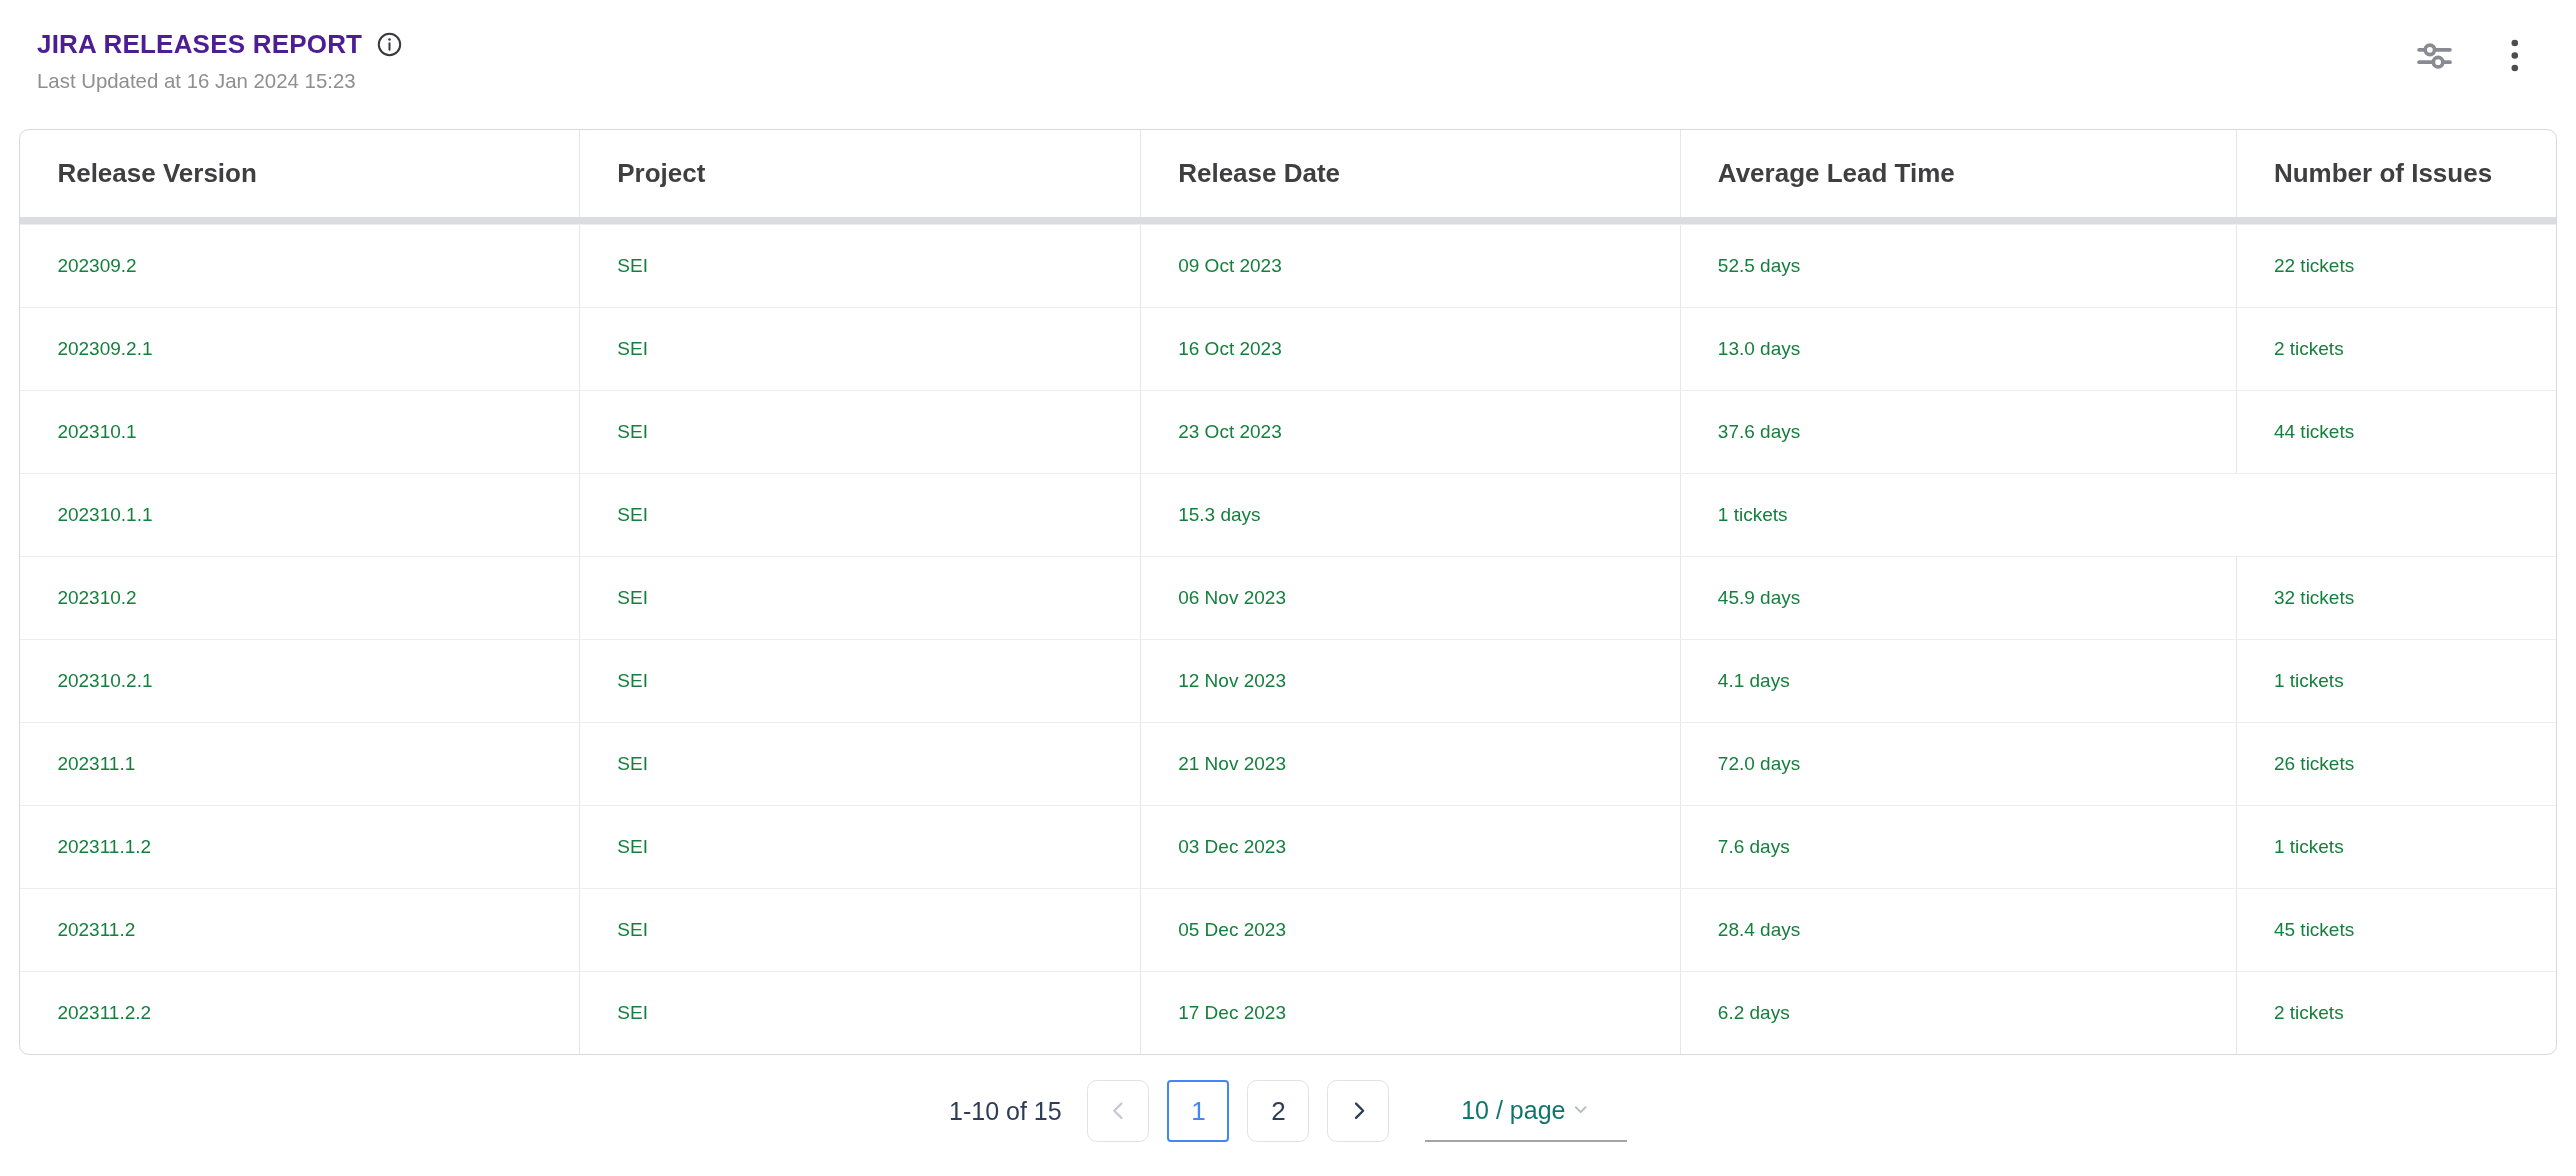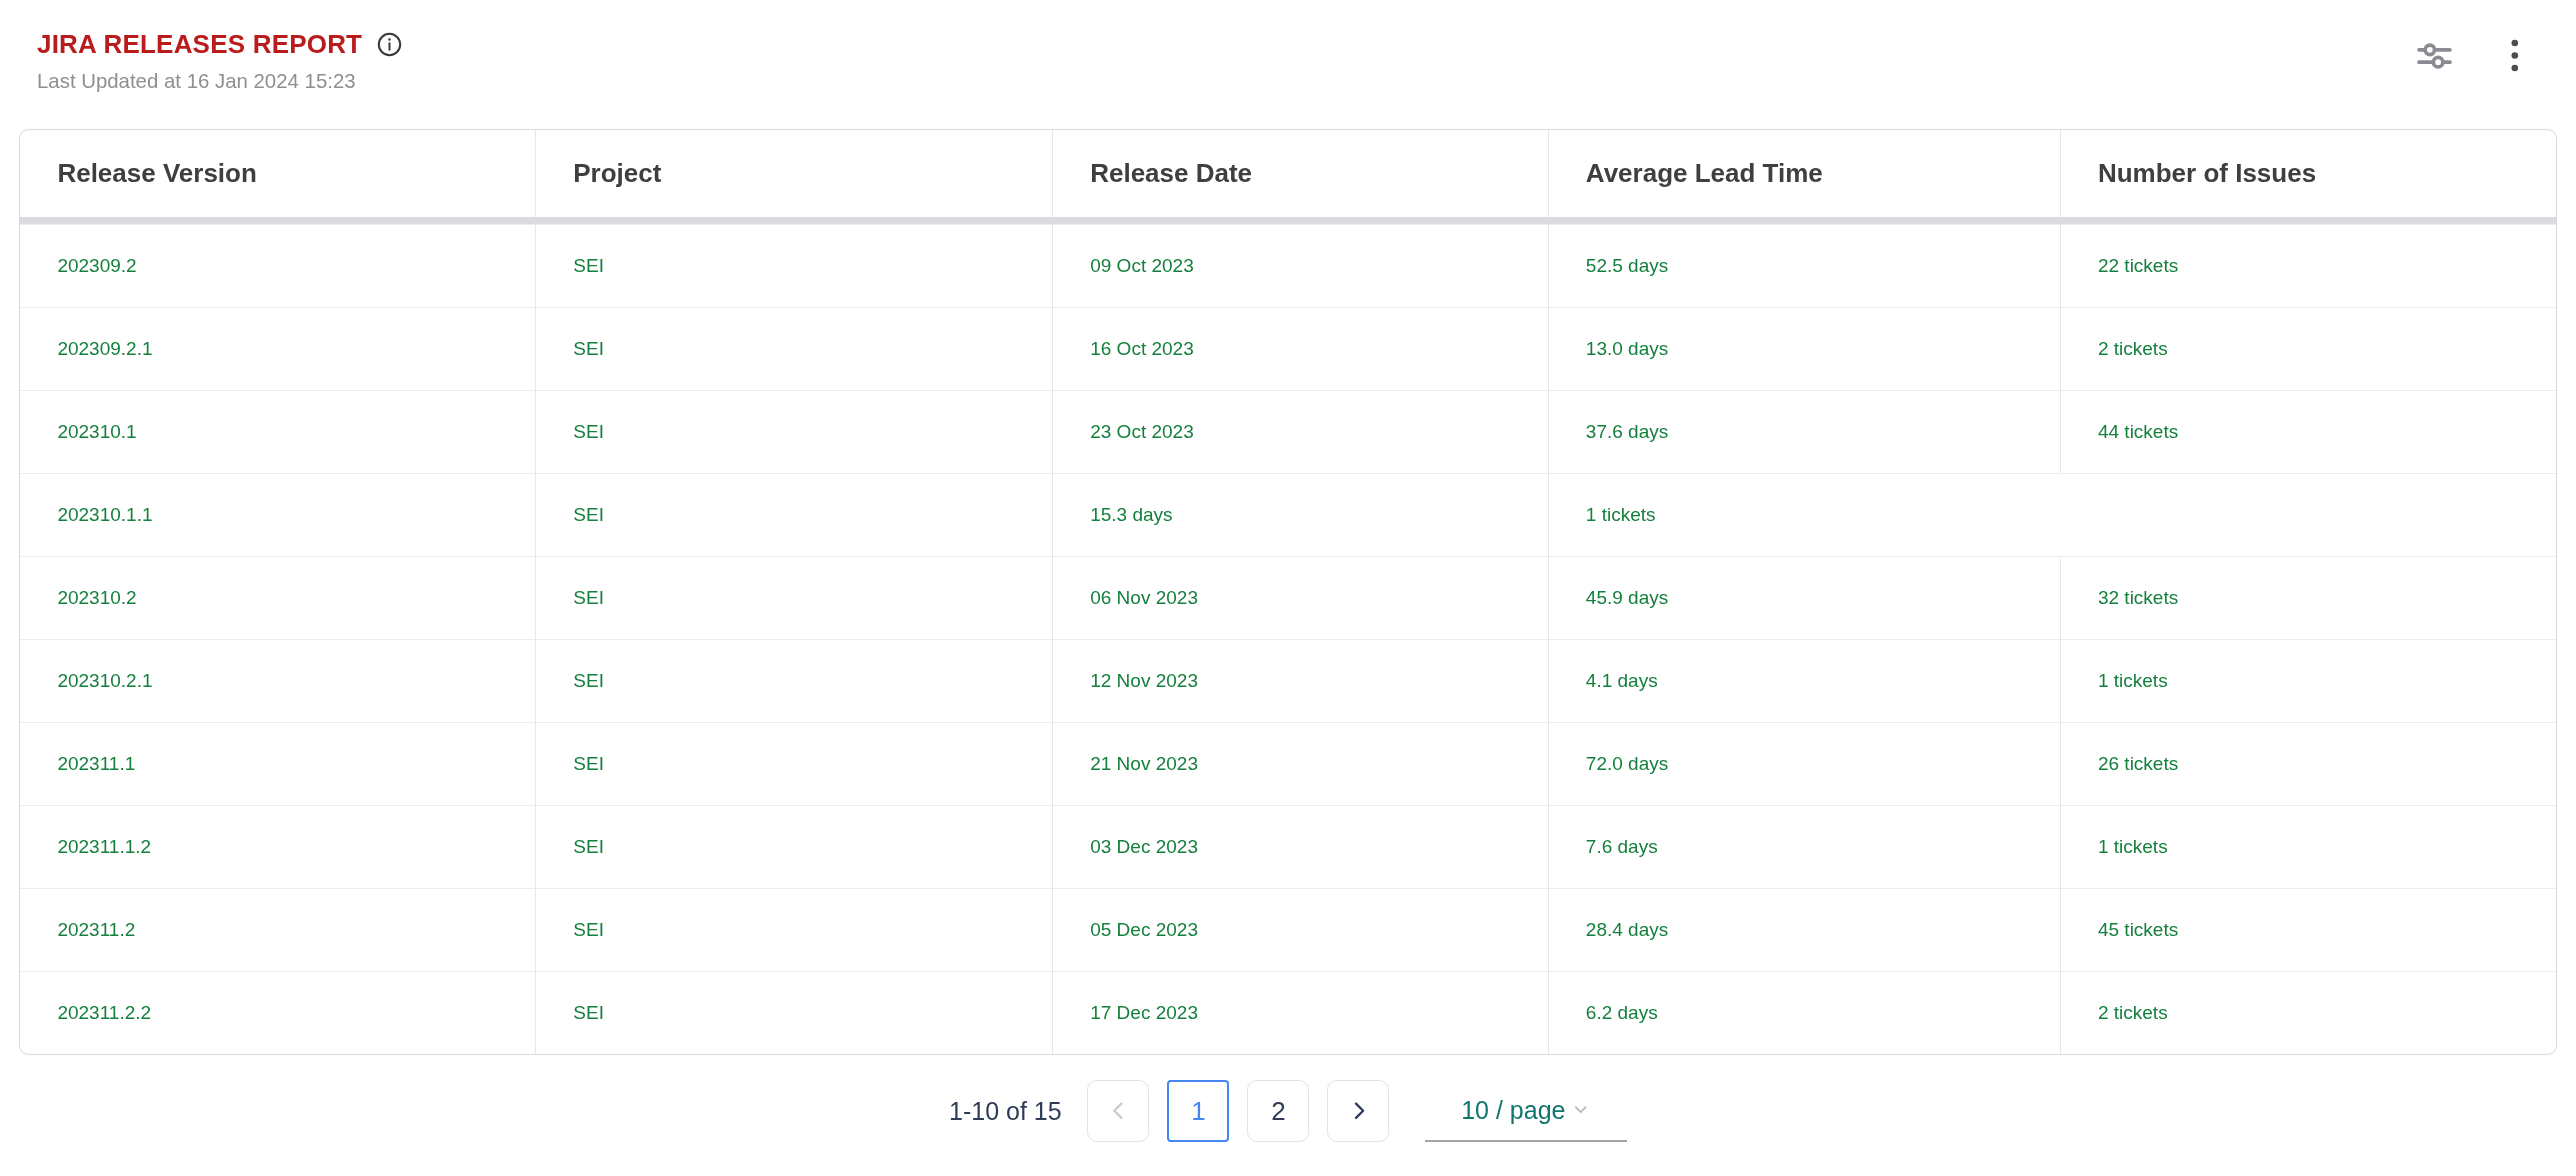--- a/index.html
+++ b/index.html
@@ -10,21 +10,21 @@
     overflow: hidden;
   }
   
   .report-header {
     position: relative;
     padding: 29px 39px 0 37px;
     height: 110px;
   }
   .title-row { display: flex; align-items: center; gap: 13.6px; }
   .report-title {
-    font-size: 26px; font-weight: 700; color: #b91c1c;
+    font-size: 26px; font-weight: 700; color: #4c1d95;
     letter-spacing: 0.2px;
   }
   .info-icon { width: 27px; height: 27px; display: inline-flex; }
   .report-subtitle {
     margin-top: 9.7px;
     font-size: 20.4px; color: #8e8e93;
   }
   .header-actions {
     position: absolute; top: 37px; right: 43px;
     display: flex; align-items: center; gap: 43px;
@@ -35,20 +35,21 @@
   .table-card {
     margin: 19.4px 19.4px 0 19.4px;
     border: 1.9px solid #d8d8df;
     border-radius: 9.7px;
     overflow: hidden;
     background: #ffffff;
   }
   .t-row {
     display: grid;
     grid-template-columns: 20.31% 20.39% 19.55% 20.20% 19.55%;
+    gap: 44px;
   }
   .t-head { height: 87px; }
   .t-head .t-cell {
     font-size: 26px; font-weight: 700; color: #3f3f42;
   }
   .head-band { height: 6.8px; background: #dbdce2; }
   .t-body-row { height: 83px; border-top: 1.9px solid #ececf1; }
   .t-body-row:first-child { border-top: none; }
   .t-cell {
     display: flex; align-items: center;

